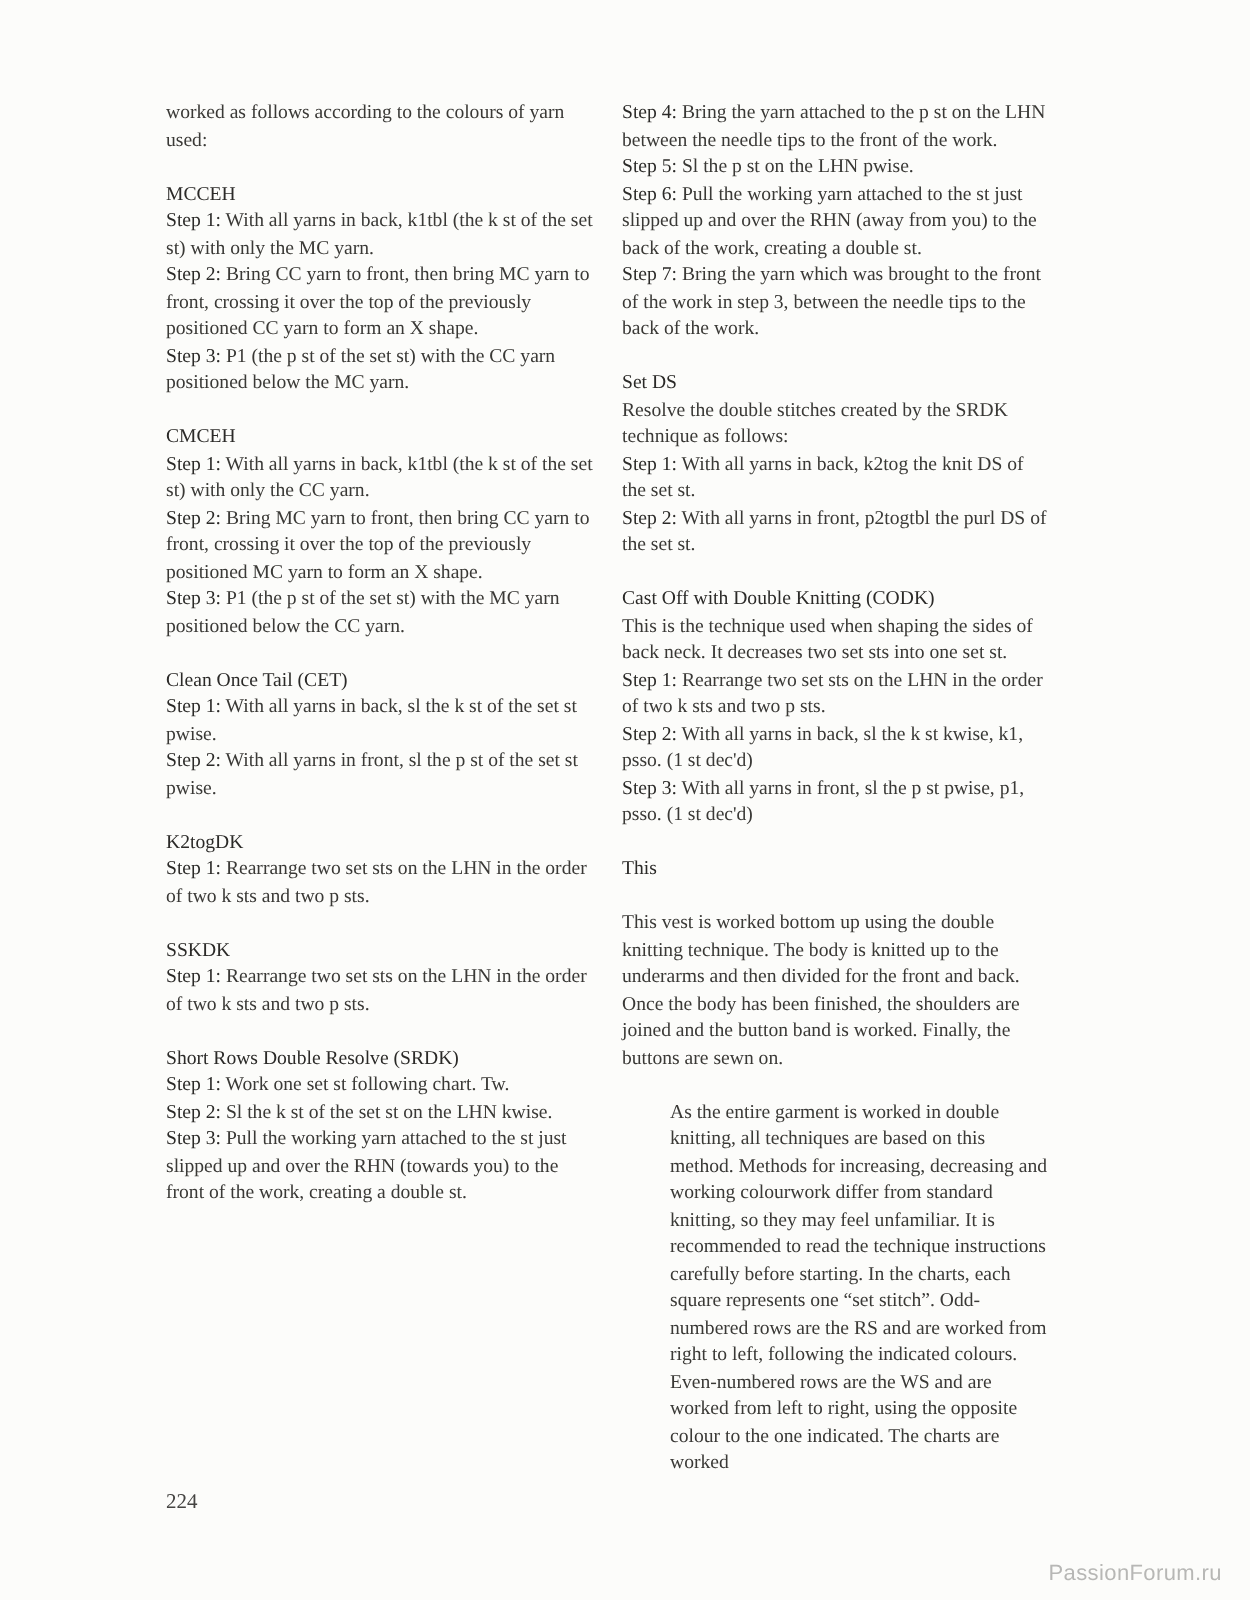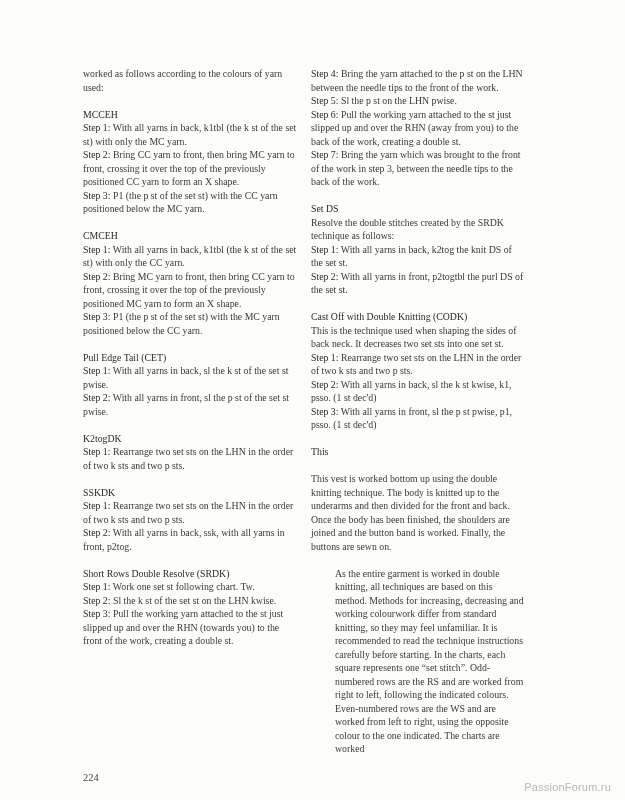--- a/index.html
+++ b/index.html
@@ -12,21 +12,21 @@
   .page {
     position: relative;
     width: 625px;
     height: 800px;
     background: #fcfcfa;
     overflow: hidden;
   }
   .columns {
     position: absolute;
     left: 83px;
-    top: 67px;
+    top: 50px;
     display: flex;
     gap: 14px;
   }
   .column {
     width: 214px;
     font-size: 9.8px;
     line-height: 13.5px;
     color: #3a3936;
     text-align: left;
   }
@@ -37,21 +37,21 @@
     line-height: 13.5px;
     font-weight: 400;
     color: #2b2a28;
     margin: 13.5px 0 0 0;
   }
   .column h3.heading.space-after { margin-bottom: 13.5px; }
   .step-label { font-weight: 400; color: #2b2a28; }
   .page-number {
     position: absolute;
     left: 83px;
-    top: 772px;
+    top: 746px;
     font-size: 10.5px;
     color: #454442;
   }
   .watermark {
     position: absolute;
     right: 14px;
     top: 781px;
     font-size: 11px;
     letter-spacing: 0.2px;
     color: #b7b7b5;
@@ -66,28 +66,27 @@
     <div class="column" id="col-left">
         <p class="para">worked as follows according to the colours of yarn used:</p>
         <h3 class="heading">MCCEH</h3>
         <p class="step"><span class="step-label">Step 1:</span> With all yarns in back, k1tbl (the k st of the set st) with only the MC yarn.</p>
         <p class="step"><span class="step-label">Step 2:</span> Bring CC yarn to front, then bring MC yarn to front, crossing it over the top of the previously positioned CC yarn to form an X shape.</p>
         <p class="step"><span class="step-label">Step 3:</span> P1 (the p st of the set st) with the CC yarn positioned below the MC yarn.</p>
         <h3 class="heading">CMCEH</h3>
         <p class="step"><span class="step-label">Step 1:</span> With all yarns in back, k1tbl (the k st of the set st) with only the CC yarn.</p>
         <p class="step"><span class="step-label">Step 2:</span> Bring MC yarn to front, then bring CC yarn to front, crossing it over the top of the previously positioned MC yarn to form an X shape.</p>
         <p class="step"><span class="step-label">Step 3:</span> P1 (the p st of the set st) with the MC yarn positioned below the CC yarn.</p>
-        <h3 class="heading">Pull Edge Tail (CET)</h3>
+        <h3 class="heading">Clean Once Tail (CET)</h3>
         <p class="step"><span class="step-label">Step 1:</span> With all yarns in back, sl the k st of the set st pwise.</p>
         <p class="step"><span class="step-label">Step 2:</span> With all yarns in front, sl the p st of the set st pwise.</p>
         <h3 class="heading">K2togDK</h3>
         <p class="step"><span class="step-label">Step 1:</span> Rearrange two set sts on the LHN in the order of two k sts and two p sts.</p>
         <h3 class="heading">SSKDK</h3>
         <p class="step"><span class="step-label">Step 1:</span> Rearrange two set sts on the LHN in the order of two k sts and two p sts.</p>
-        <p class="step"><span class="step-label">Step 2:</span> With all yarns in back, ssk, with all yarns in front, p2tog.</p>
         <h3 class="heading">Short Rows Double Resolve (SRDK)</h3>
         <p class="step"><span class="step-label">Step 1:</span> Work one set st following chart. Tw.</p>
         <p class="step"><span class="step-label">Step 2:</span> Sl the k st of the set st on the LHN kwise.</p>
         <p class="step"><span class="step-label">Step 3:</span> Pull the working yarn attached to the st just slipped up and over the RHN (towards you) to the front of the work, creating a double st.</p>
       </div>
     <div class="column" id="col-right">
         <p class="step"><span class="step-label">Step 4:</span> Bring the yarn attached to the p st on the LHN between the needle tips to the front of the work.</p>
         <p class="step"><span class="step-label">Step 5:</span> Sl the p st on the LHN pwise.</p>
         <p class="step"><span class="step-label">Step 6:</span> Pull the working yarn attached to the st just slipped up and over the RHN (away from you) to the back of the work, creating a double st.</p>
         <p class="step"><span class="step-label">Step 7:</span> Bring the yarn which was brought to the front of the work in step 3, between the needle tips to the back of the work.</p>

